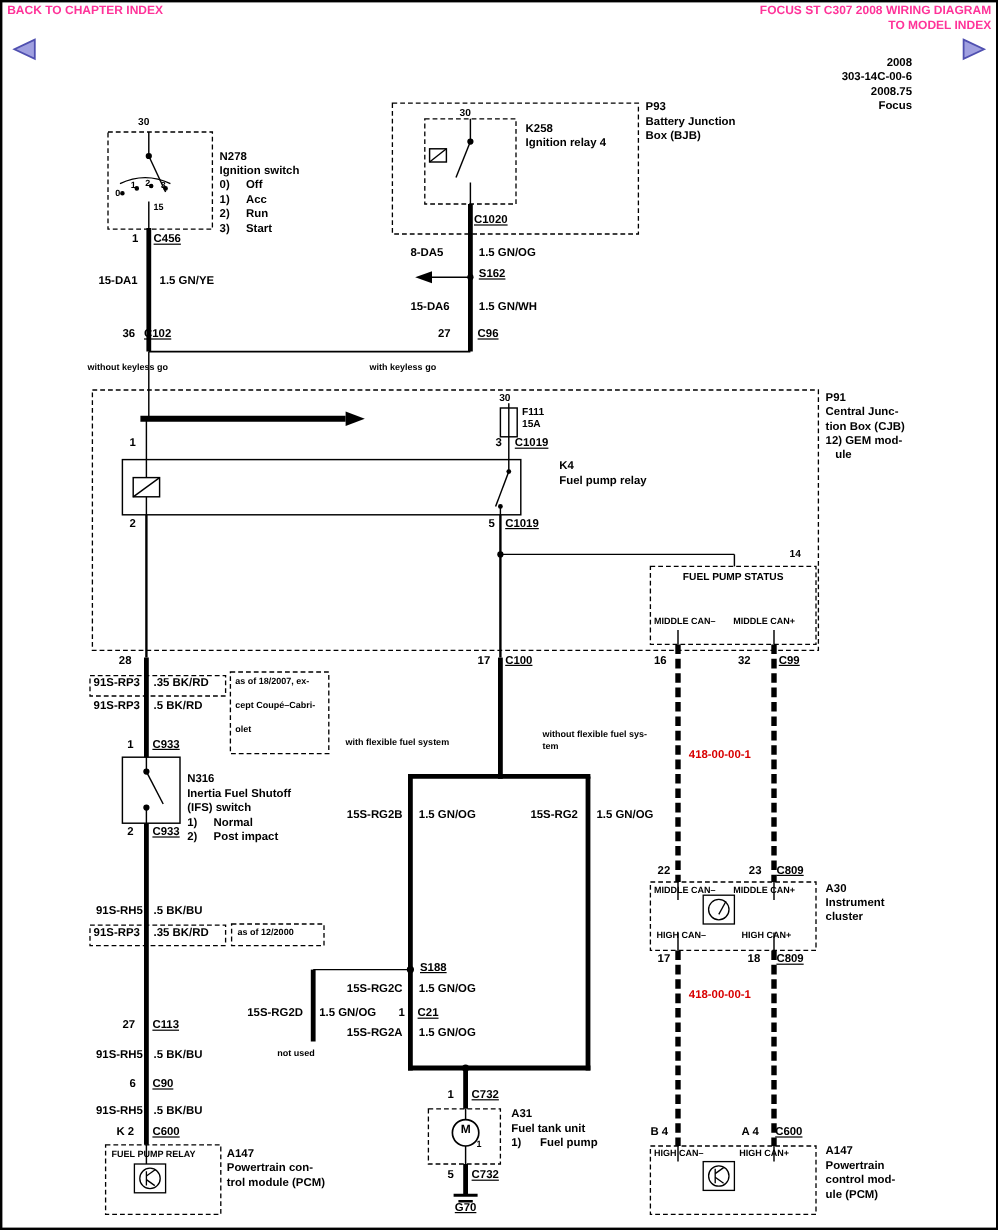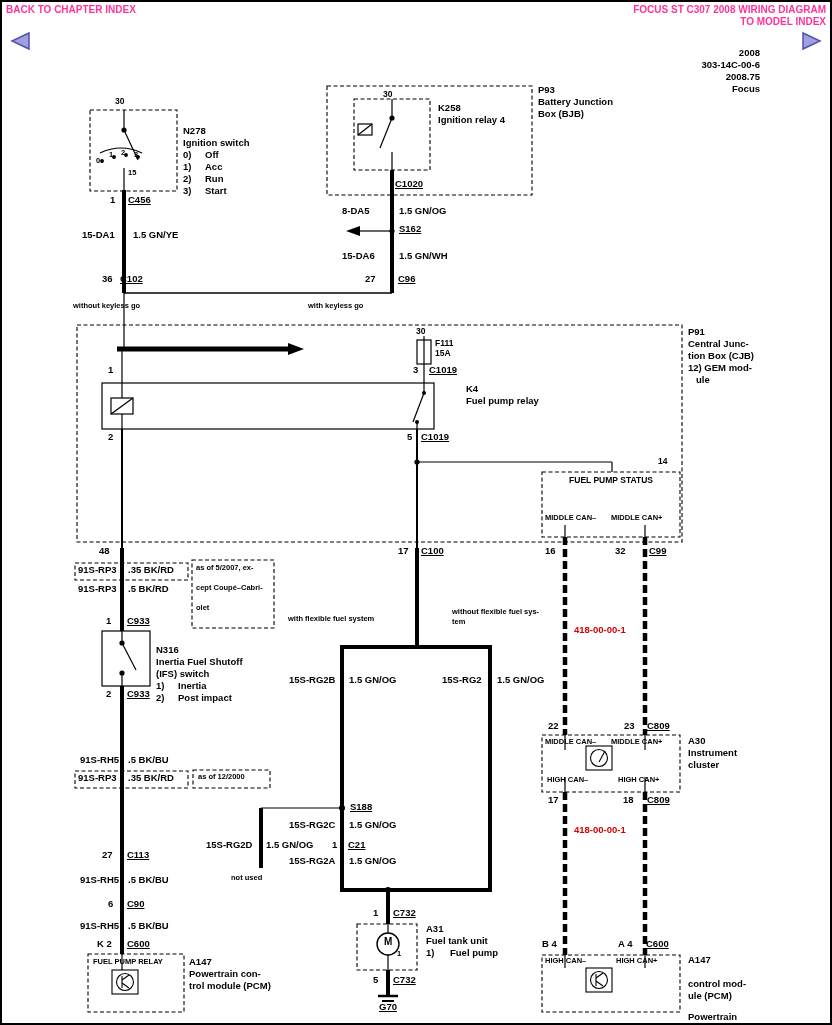--- a/index.html
+++ b/index.html
@@ -248,41 +248,41 @@
   <div class="lbl t9" style="left:464px;top:382px">K4</div>
   <div class="lbl t9" style="left:464px;top:394px">Fuel pump relay</div>
   <div class="lbl t9" style="left:106px;top:430px">2</div>
   <div class="lbl t9" style="left:405px;top:430px">5</div>
   <div class="lbl t9 conn" style="left:419px;top:430px">C1019</div>
   <div class="lbl t8" style="left:656px;top:455px">14</div>
   <div class="lbl t8 ctr" style="left:541px;top:474px;width:136px">FUEL PUMP STATUS</div>
   <div class="lbl t7" style="left:543px;top:512px">MIDDLE CAN–</div>
   <div class="lbl t7" style="left:609px;top:512px">MIDDLE CAN+</div>
 
-  <div class="lbl t9" style="left:97px;top:544px">48</div>
+  <div class="lbl t9" style="left:97px;top:544px">28</div>
   <div class="lbl t9" style="left:396px;top:544px">17</div>
   <div class="lbl t9 conn" style="left:419px;top:544px">C100</div>
   <div class="lbl t9" style="left:543px;top:544px">16</div>
   <div class="lbl t9" style="left:613px;top:544px">32</div>
   <div class="lbl t9 conn" style="left:647px;top:544px">C99</div>
 
   <div class="lbl t9" style="left:76px;top:563px">91S-RP3</div>
   <div class="lbl t9" style="left:126px;top:563px">.35 BK/RD</div>
   <div class="lbl t9" style="left:76px;top:582px">91S-RP3</div>
   <div class="lbl t9" style="left:126px;top:582px">.5 BK/RD</div>
-  <div class="lbl t7" style="left:194px;top:562px">as of 5/2007, ex-</div>
+  <div class="lbl t7" style="left:194px;top:562px">as of 18/2007, ex-</div>
   <div class="lbl t7" style="left:194px;top:582px">cept Coupé–Cabri-</div>
   <div class="lbl t7" style="left:194px;top:602px">olet</div>
   <div class="lbl t9" style="left:104px;top:614px">1</div>
   <div class="lbl t9 conn" style="left:125px;top:614px">C933</div>
   <div class="lbl t9" style="left:154px;top:643px">N316</div>
   <div class="lbl t9" style="left:154px;top:655px">Inertia Fuel Shutoff</div>
   <div class="lbl t9" style="left:154px;top:667px">(IFS) switch</div>
   <div class="lbl t9" style="left:154px;top:679px">1)</div>
-  <div class="lbl t9" style="left:176px;top:679px">Inertia</div>
+  <div class="lbl t9" style="left:176px;top:679px">Normal</div>
   <div class="lbl t9" style="left:154px;top:691px">2)</div>
   <div class="lbl t9" style="left:176px;top:691px">Post impact</div>
   <div class="lbl t9" style="left:104px;top:687px">2</div>
   <div class="lbl t9 conn" style="left:125px;top:687px">C933</div>
   <div class="lbl t9" style="left:78px;top:753px">91S-RH5</div>
   <div class="lbl t9" style="left:126px;top:753px">.5 BK/BU</div>
   <div class="lbl t9" style="left:76px;top:771px">91S-RP3</div>
   <div class="lbl t9" style="left:126px;top:771px">.35 BK/RD</div>
   <div class="lbl t7" style="left:196px;top:771px">as of 12/2000</div>
   <div class="lbl t9" style="left:100px;top:848px">27</div>
@@ -347,17 +347,17 @@
   <div class="lbl t7" style="left:609px;top:736px">MIDDLE CAN+</div>
   <div class="lbl t7" style="left:545px;top:774px">HIGH CAN–</div>
   <div class="lbl t7" style="left:616px;top:774px">HIGH CAN+</div>
   <div class="lbl t9" style="left:686px;top:734px">A30</div>
   <div class="lbl t9" style="left:686px;top:746px">Instrument</div>
   <div class="lbl t9" style="left:686px;top:758px">cluster</div>
 
   <div class="lbl t7" style="left:543px;top:955px">HIGH CAN–</div>
   <div class="lbl t7" style="left:614px;top:955px">HIGH CAN+</div>
   <div class="lbl t9" style="left:686px;top:953px">A147</div>
-  <div class="lbl t9" style="left:686px;top:1010px">Powertrain</div>
+  <div class="lbl t9" style="left:686px;top:965px">Powertrain</div>
   <div class="lbl t9" style="left:686px;top:977px">control mod-</div>
   <div class="lbl t9" style="left:686px;top:989px">ule (PCM)</div>
 
 </div>
 
 </body></html>

